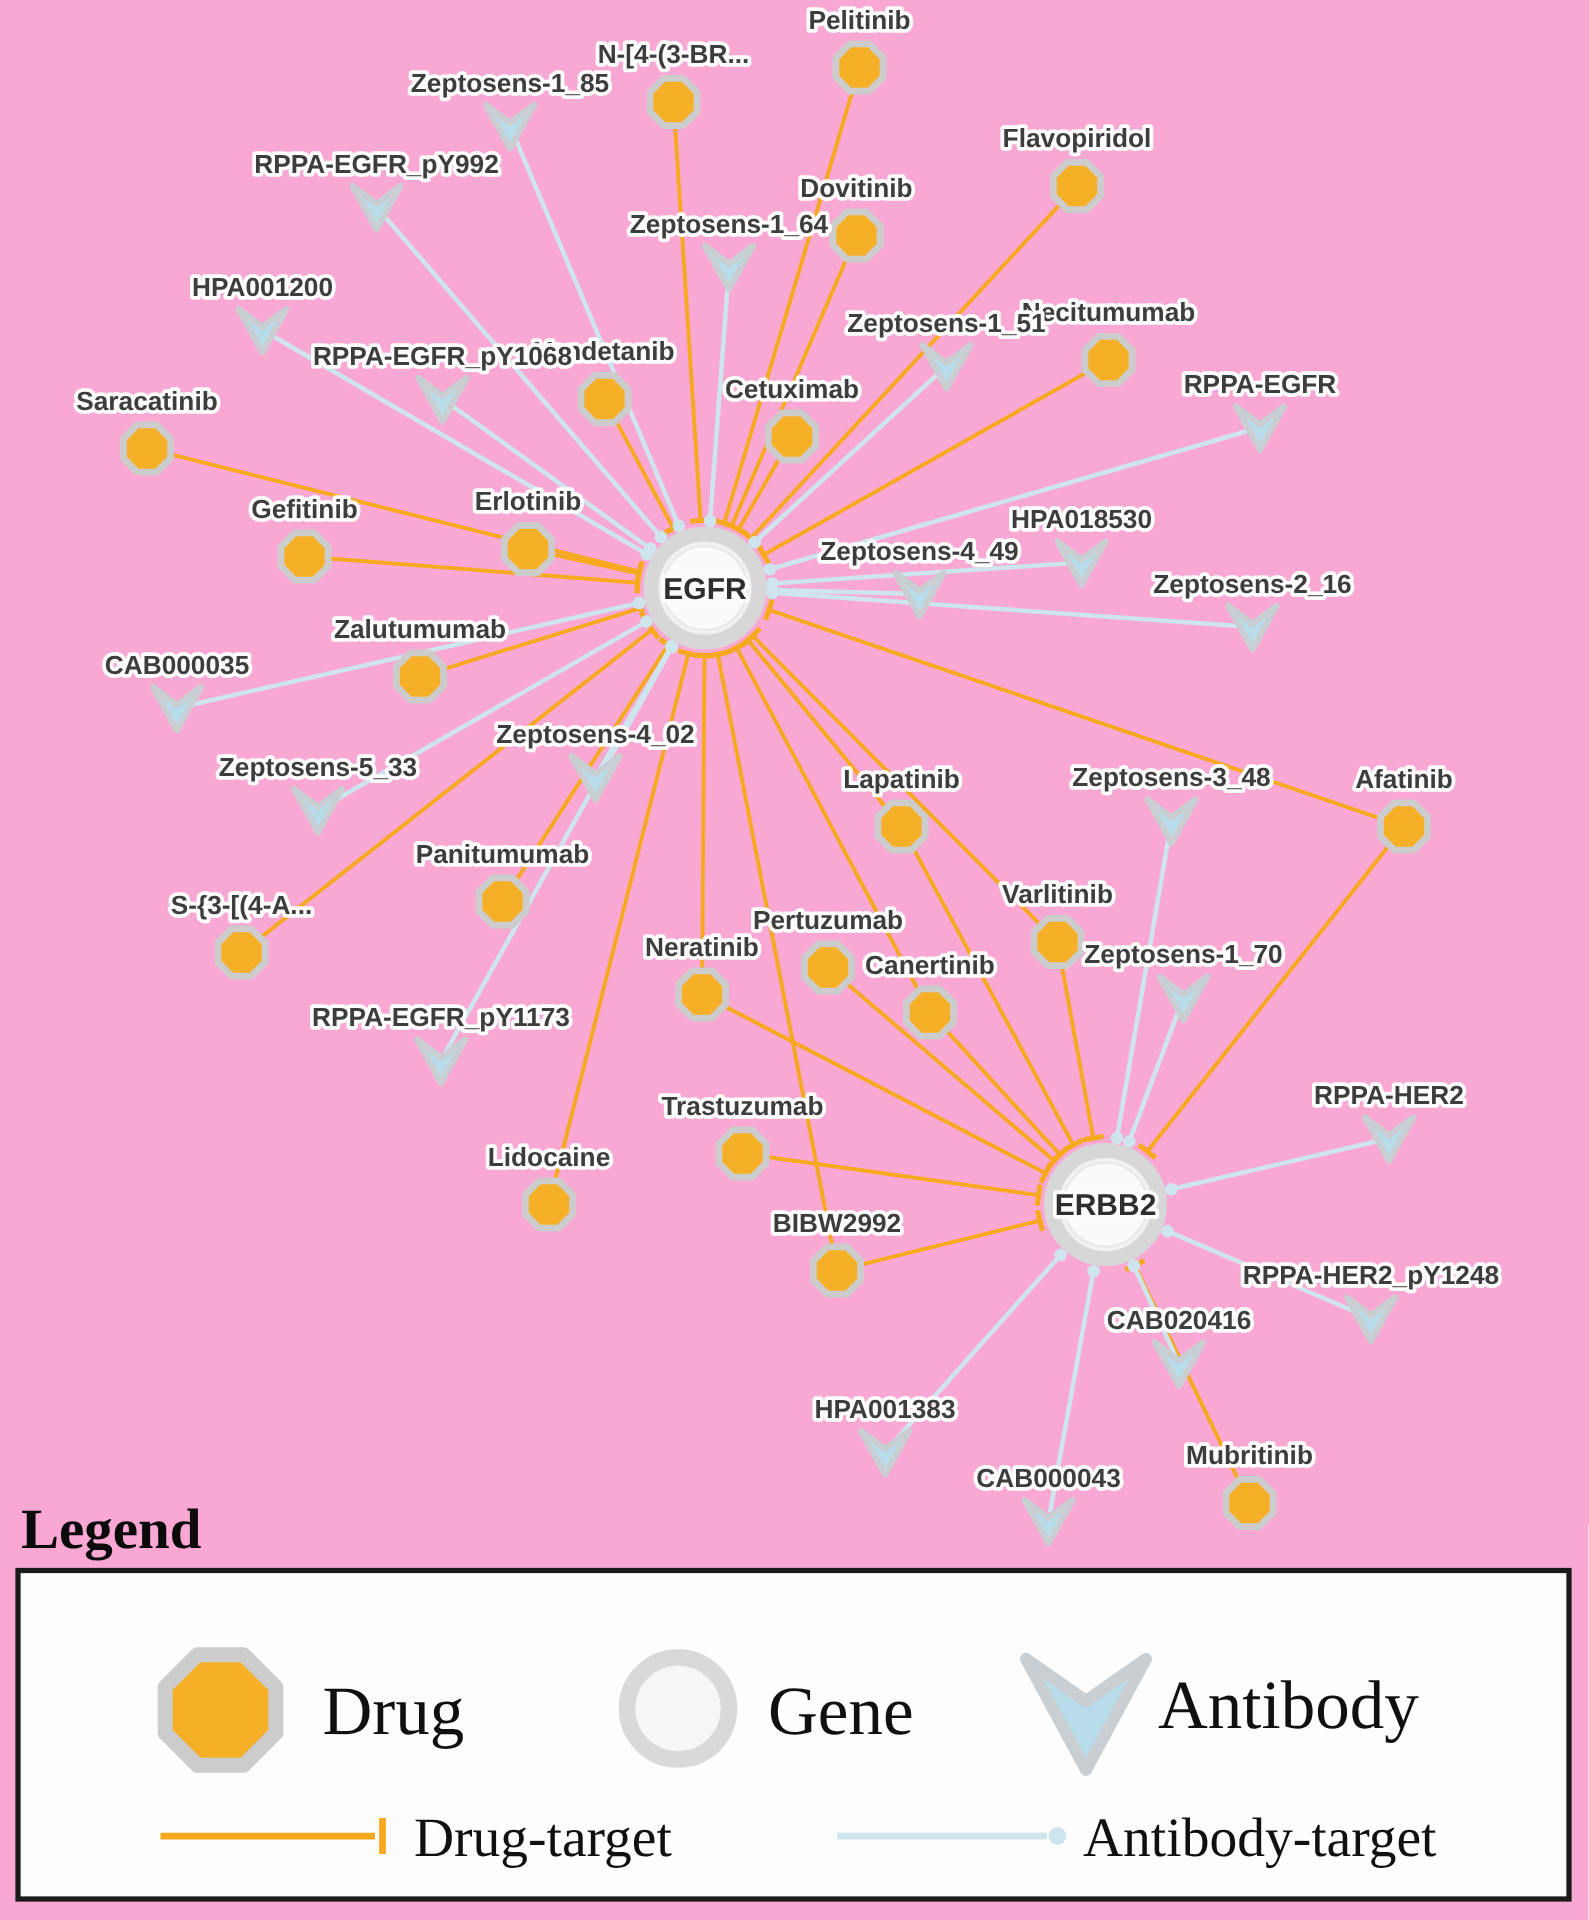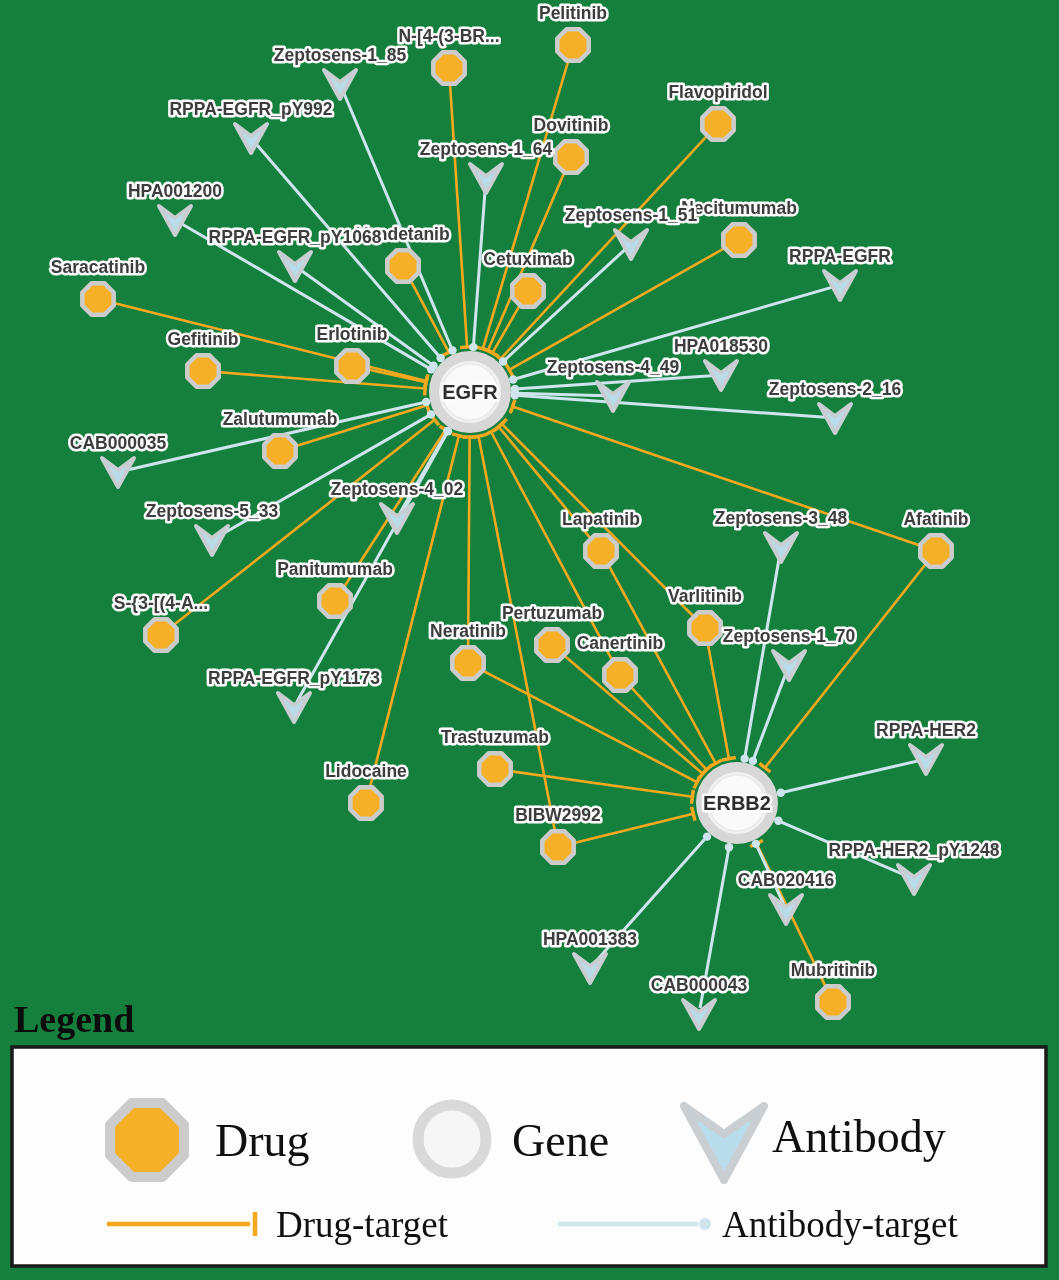--- a/index.html
+++ b/index.html
@@ -1,19 +1,19 @@
 <!DOCTYPE html>
 <html><head>
 <meta charset="utf-8">
 <style>
   html,body { margin:0; padding:0; background:#ffffff; }
   .stage {
     position:relative;
     width:1059px; height:1280px;
-    background:#15803d;
+    background:#f9a8d4;
     font-family:"Liberation Sans", sans-serif;
     overflow:hidden;
   }
   svg { display:block; }
   svg text { font-family:"Liberation Sans", sans-serif; }
   .node-label {
     font-weight:bold;
     paint-order:stroke;
     stroke-linejoin:round;
   }

